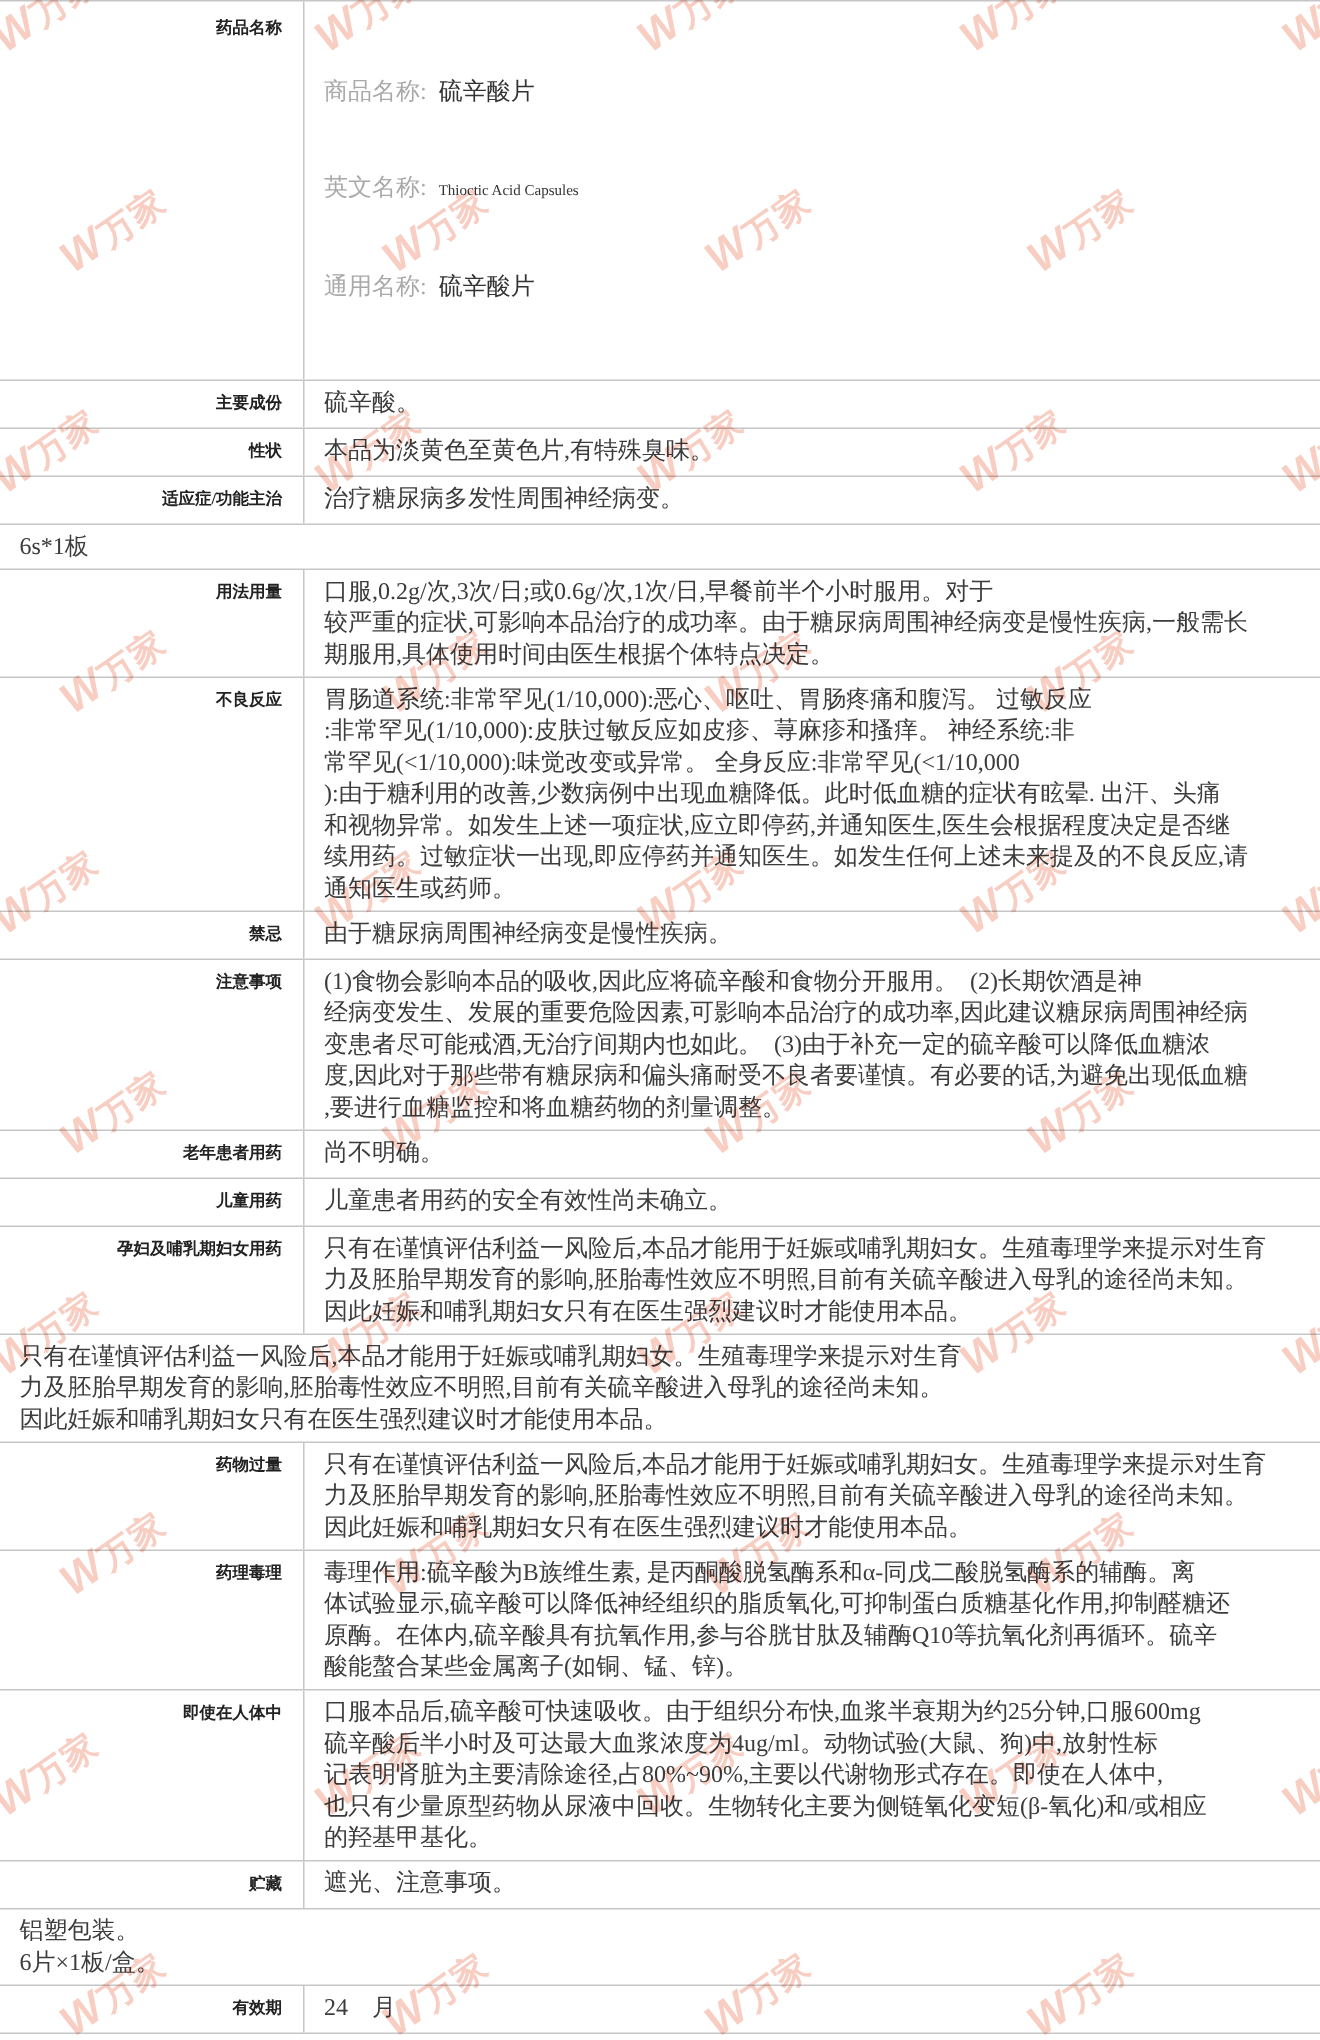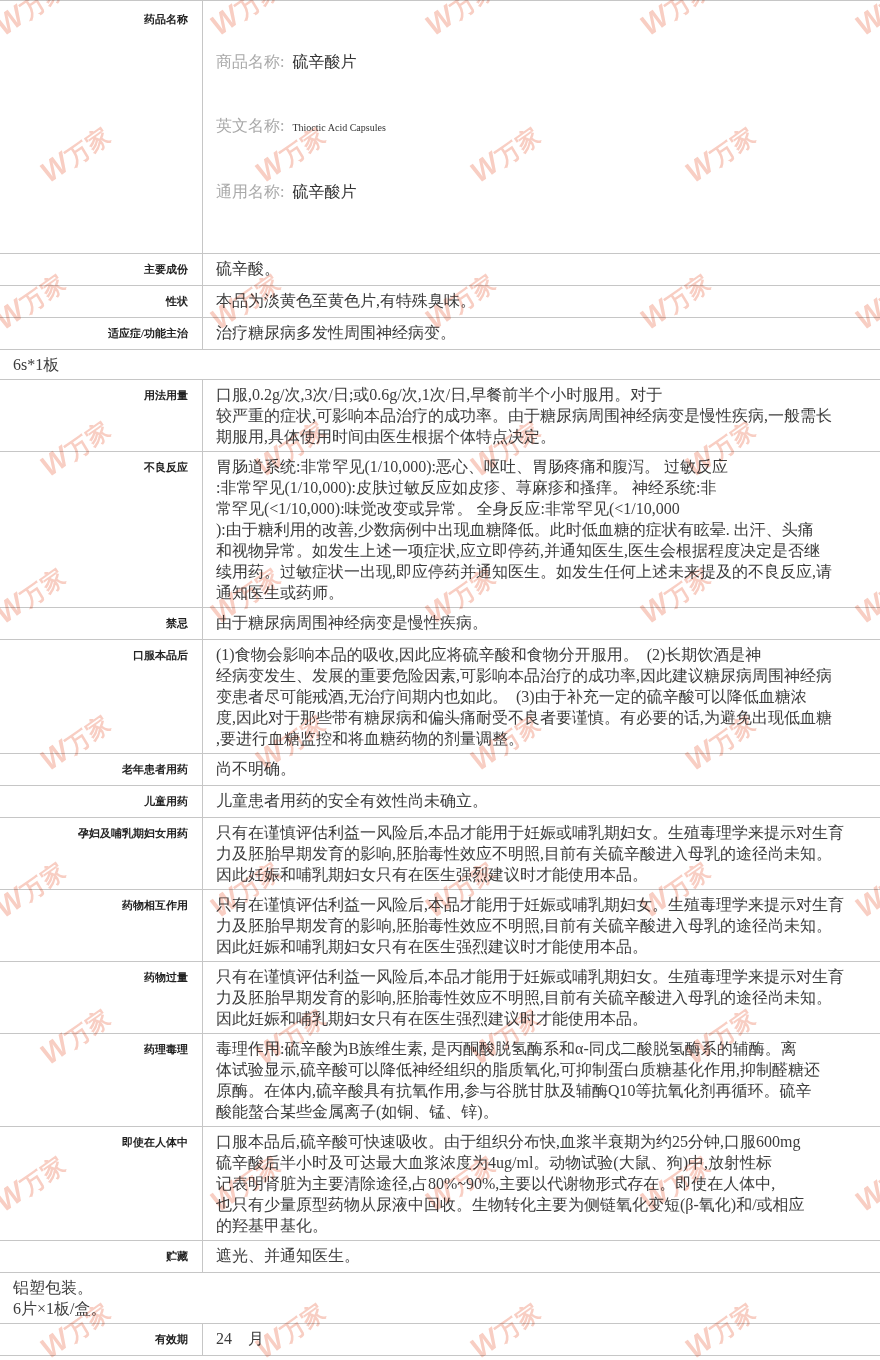--- a/index.html
+++ b/index.html
@@ -116,21 +116,21 @@
 ):由于糖利用的改善,少数病例中出现血糖降低。此时低血糖的症状有眩晕. 出汗、头痛
 和视物异常。如发生上述一项症状,应立即停药,并通知医生,医生会根据程度决定是否继
 续用药。过敏症状一出现,即应停药并通知医生。如发生任何上述未来提及的不良反应,请
 通知医生或药师。</div>
   </div>
   <div class="row">
     <div class="label-cell">禁忌</div>
     <div class="value-cell">由于糖尿病周围神经病变是慢性疾病。</div>
   </div>
   <div class="row">
-    <div class="label-cell">口服本品后</div>
+    <div class="label-cell">注意事项</div>
     <div class="value-cell">(1)食物会影响本品的吸收,因此应将硫辛酸和食物分开服用。  (2)长期饮酒是神
 经病变发生、发展的重要危险因素,可影响本品治疗的成功率,因此建议糖尿病周围神经病
 变患者尽可能戒酒,无治疗间期内也如此。  (3)由于补充一定的硫辛酸可以降低血糖浓
 度,因此对于那些带有糖尿病和偏头痛耐受不良者要谨慎。有必要的话,为避免出现低血糖
 ,要进行血糖监控和将血糖药物的剂量调整。</div>
   </div>
   <div class="row">
     <div class="label-cell">老年患者用药</div>
     <div class="value-cell">尚不明确。</div>
   </div>
@@ -138,21 +138,20 @@
     <div class="label-cell">儿童用药</div>
     <div class="value-cell">儿童患者用药的安全有效性尚未确立。</div>
   </div>
   <div class="row">
     <div class="label-cell">孕妇及哺乳期妇女用药</div>
     <div class="value-cell">只有在谨慎评估利益一风险后,本品才能用于妊娠或哺乳期妇女。生殖毒理学来提示对生育
 力及胚胎早期发育的影响,胚胎毒性效应不明照,目前有关硫辛酸进入母乳的途径尚未知。
 因此妊娠和哺乳期妇女只有在医生强烈建议时才能使用本品。</div>
   </div>
   <div class="row">
-    <div class="label-cell">药物相互作用</div>
     <div class="value-cell">只有在谨慎评估利益一风险后,本品才能用于妊娠或哺乳期妇女。生殖毒理学来提示对生育
 力及胚胎早期发育的影响,胚胎毒性效应不明照,目前有关硫辛酸进入母乳的途径尚未知。
 因此妊娠和哺乳期妇女只有在医生强烈建议时才能使用本品。</div>
   </div>
   <div class="row">
     <div class="label-cell">药物过量</div>
     <div class="value-cell">只有在谨慎评估利益一风险后,本品才能用于妊娠或哺乳期妇女。生殖毒理学来提示对生育
 力及胚胎早期发育的影响,胚胎毒性效应不明照,目前有关硫辛酸进入母乳的途径尚未知。
 因此妊娠和哺乳期妇女只有在医生强烈建议时才能使用本品。</div>
   </div>
@@ -166,21 +165,21 @@
   <div class="row">
     <div class="label-cell">即使在人体中</div>
     <div class="value-cell">口服本品后,硫辛酸可快速吸收。由于组织分布快,血浆半衰期为约25分钟,口服600mg
 硫辛酸后半小时及可达最大血浆浓度为4ug/ml。动物试验(大鼠、狗)中,放射性标
 记表明肾脏为主要清除途径,占80%~90%,主要以代谢物形式存在。即使在人体中,
 也只有少量原型药物从尿液中回收。生物转化主要为侧链氧化变短(β-氧化)和/或相应
 的羟基甲基化。</div>
   </div>
   <div class="row">
     <div class="label-cell">贮藏</div>
-    <div class="value-cell">遮光、并通知医生。</div>
+    <div class="value-cell">遮光、注意事项。</div>
   </div>
   <div class="row">
     <div class="value-cell">铝塑包装。
 6片×1板/盒。</div>
   </div>
   <div class="row">
     <div class="label-cell">有效期</div>
     <div class="value-cell">24　月</div>
   </div>
 

